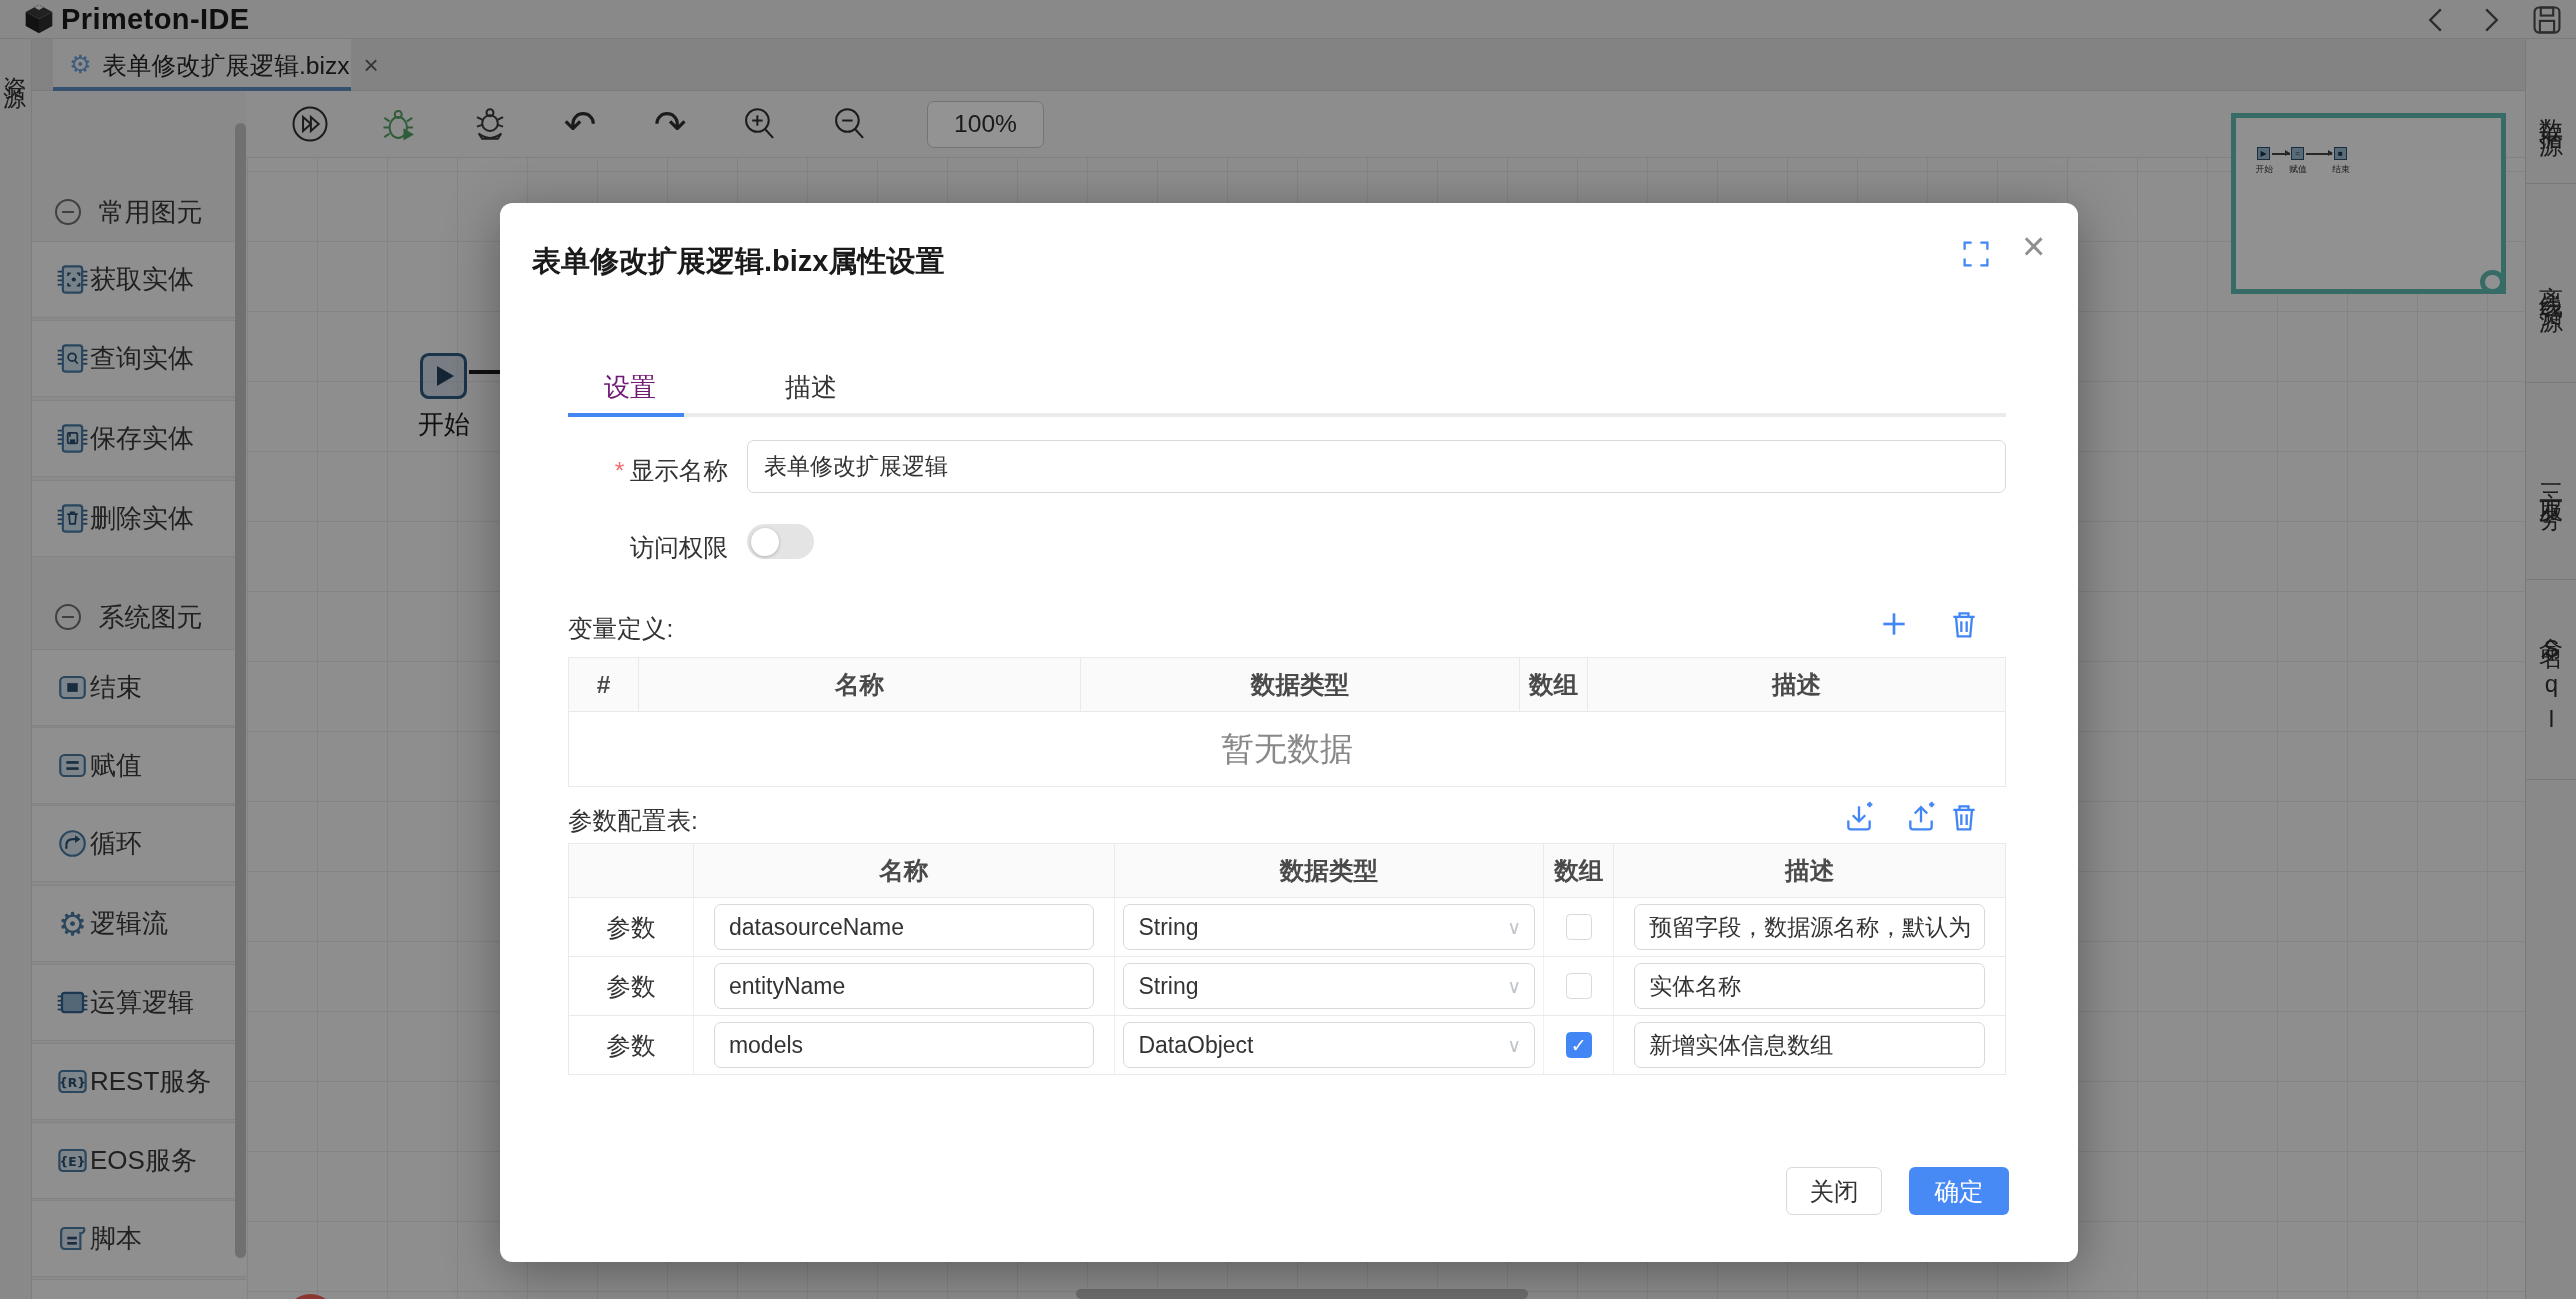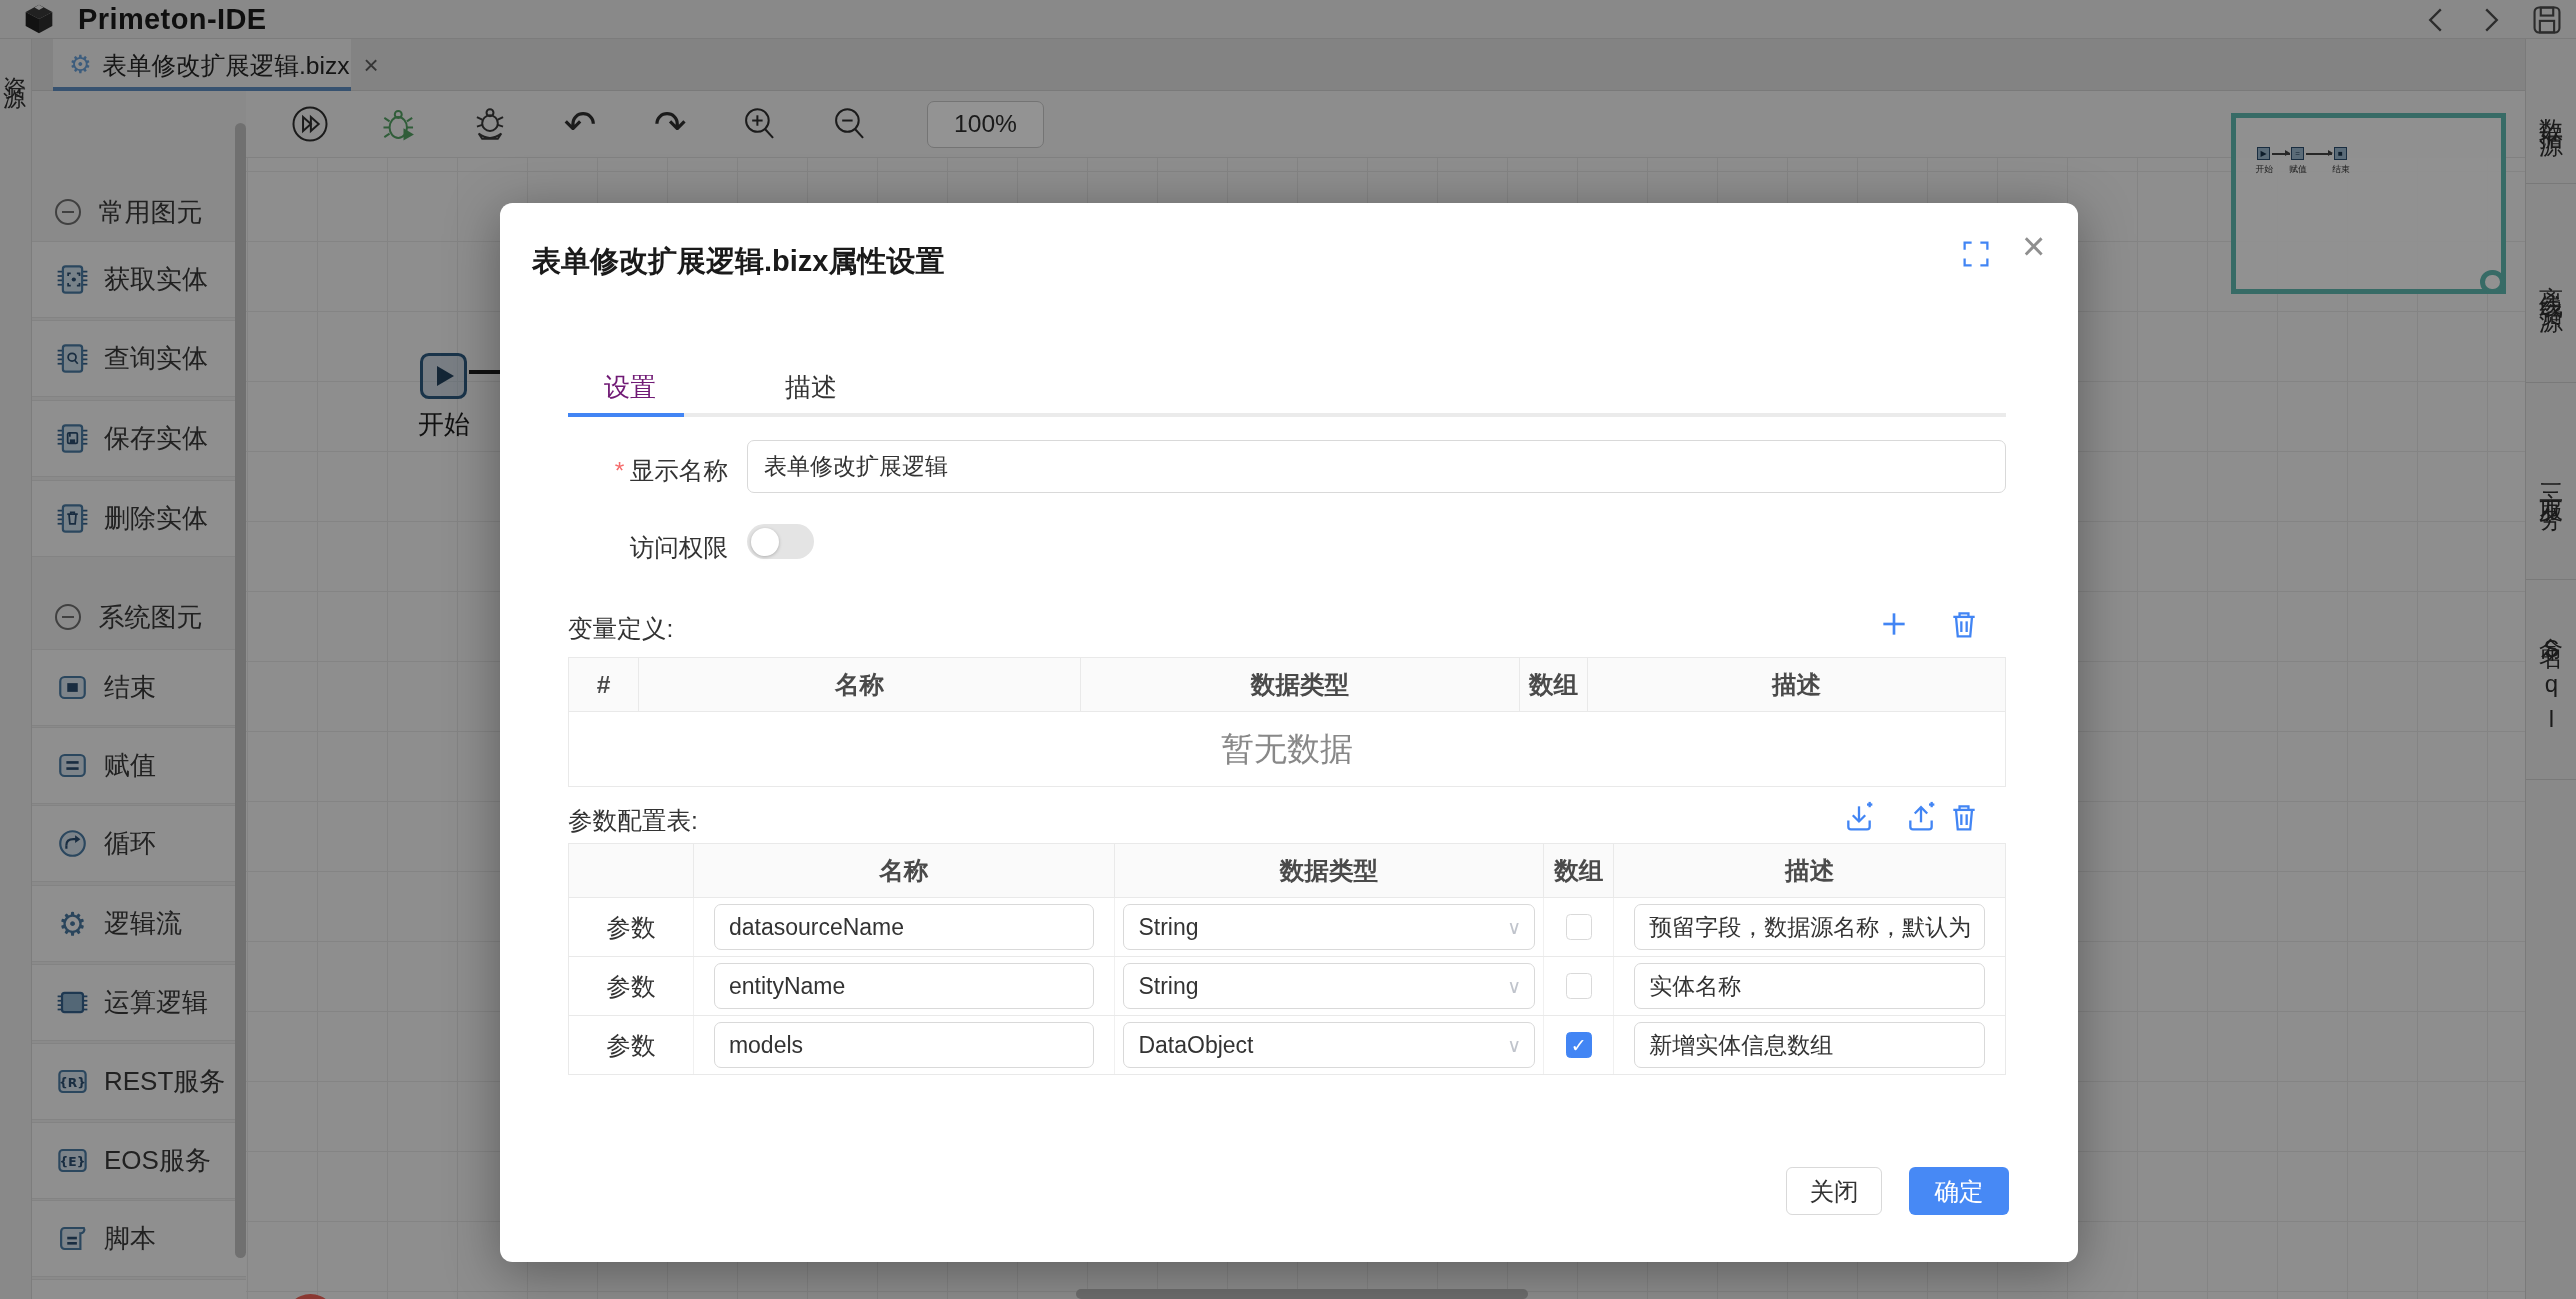--- a/index.html
+++ b/index.html
@@ -2,21 +2,21 @@
 <html style="font-size:14px"><head>
 <meta charset="utf-8">
 <style>
   *{box-sizing:border-box;margin:0;padding:0}
   html,body{width:2576px;height:1299px;overflow:hidden}
   body{font-family:"Liberation Sans","DejaVu Sans",sans-serif;background:#f4f4f4;position:relative;color:#2f2f2f}
 
   
   .app-header{position:absolute;left:0;top:0;width:2576px;height:39px;background:#ececec;border-bottom:0.9px solid #d6d6d6;display:flex;align-items:center;z-index:5}
   .logo{margin-left:23px;width:32px;height:32px}
-  .app-title{margin-left:23px;font-size:29px;font-weight:700;color:#1b1b1b;letter-spacing:0.4px}
+  .app-title{margin-left:6px;font-size:29px;font-weight:700;color:#1b1b1b;letter-spacing:0.4px}
   .hdr-icons{position:absolute;right:12.3px;top:0;height:39px;display:flex;align-items:center;gap:23px}
   .hdr-btn{width:33px;height:33px;display:flex;align-items:center;justify-content:center;cursor:pointer}
 
   
   .left-strip{position:absolute;left:0;top:39px;width:32px;bottom:0;background:#ededed;border-right:0.9px solid #d7d7d7;z-index:4}
   .vtext{writing-mode:vertical-rl;text-orientation:upright;letter-spacing:10.5px;font-size:23px;color:#2f2f2f}
   .left-strip .vtext{position:absolute;top:19px;left:50%;transform:translateX(-50%)}
 
   
   .tabbar{position:absolute;left:32px;top:39px;width:2494px;height:52px;background:#e2e2e2;border-bottom:0.9px solid #d2d2d2;z-index:4}
@@ -25,21 +25,21 @@
   .tab-gear{font-size:25.4px;color:#6aa0d8;margin-right:10.5px;line-height:1}
   .tab-label{font-size:24.6px;color:#262626;white-space:nowrap}
   .tab-close{font-size:26px;color:#5c5c5c;margin-left:14px;line-height:1}
 
   
   .palette{position:absolute;left:32px;top:91px;width:214px;bottom:0;background:#eeeeee;z-index:4}
   .p-row{position:absolute;left:0;right:0;display:flex;align-items:center;padding-left:23px}
   .p-head{font-size:26px;font-weight:700;color:#333}
   .p-item{background:#f7f7f7;border-top:0.9px solid #e2e2e2;border-bottom:0.9px solid #e2e2e2;cursor:grab}
   .p-ico{width:35px;height:35px;flex:0 0 35px;display:flex;align-items:center;justify-content:center}
-  .p-label{margin-left:14px;font-size:26px;color:#3a3a3a;font-weight:500;white-space:nowrap}
+  .p-label{font-size:26px;color:#3a3a3a;font-weight:500;white-space:nowrap}
   .minus-circle{width:26px;height:26px;border:2.2px solid #6e6e6e;border-radius:50%;display:flex;align-items:center;justify-content:center}
   .minus-circle i{display:block;width:12.3px;height:2.2px;background:#6e6e6e}
   .p-head .p-label{margin-left:17.5px}
   .palette-thumb{position:absolute;right:0;top:32px;width:11.4px;height:1135px;background:#c2c2c2;border-radius:6.1px}
   .gear-glyph{font-size:32px;color:#49789f;line-height:1}
 
   
   .canvas{position:absolute;left:246px;top:91px;width:2280px;bottom:0;background-color:#f4f4f4;z-index:1;
     background-image:linear-gradient(to right,#e4e4e4 0.9px,transparent 0.9px),linear-gradient(to bottom,#e4e4e4 0.9px,transparent 0.9px);
     background-size:70px 70px;background-position:71px 80px}

